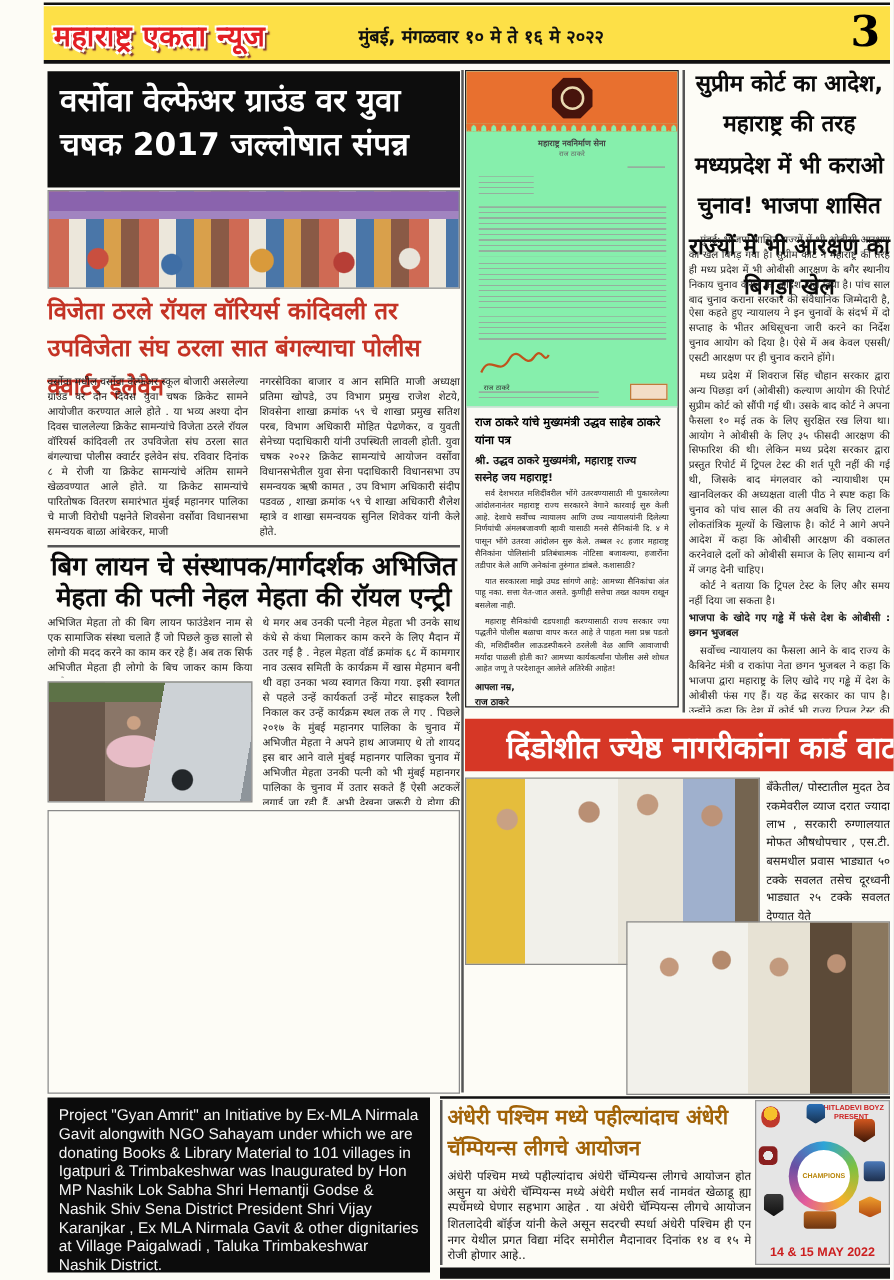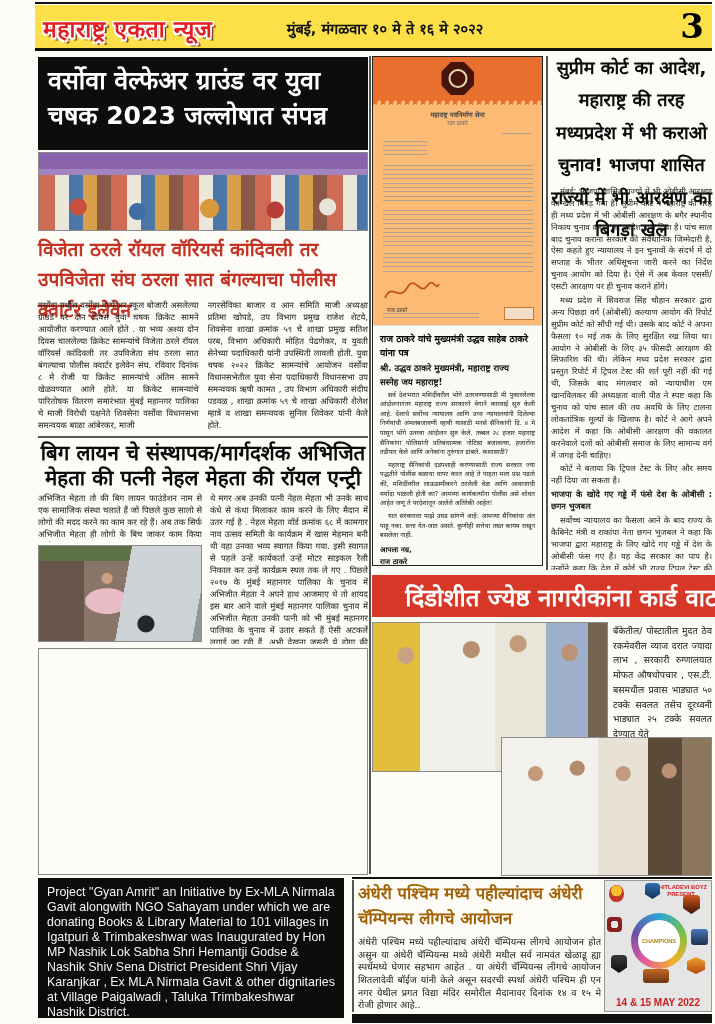--- a/index.html
+++ b/index.html
@@ -71,21 +71,21 @@
       linear-gradient(180deg, #b8severe 0, transparent 0),
       linear-gradient(90deg, #e3c2ca 0 14%, transparent 14%),
       linear-gradient(180deg, #c29a6c 0 55%, #96714f 55% 80%, #5f4433 100%);}
   .caption-box{left:38px;top:878px;width:306px;height:140px;background:#0c0c0c;color:#f5f5f5;
       font-family:"Liberation Sans",sans-serif;font-size:12.4px;line-height:1.21;
       padding:7px 9px;box-sizing:border-box;overflow:hidden;}
 
   
   .mid-frame{left:372px;top:56px;width:171px;height:510px;border:1.5px solid #222;background:#fbfaf5;
              box-sizing:border-box;overflow:hidden;}
-  .lv{position:relative;height:268px;background:#fdba74;border-bottom:1px solid #ddd;}
+  .lv{position:relative;height:268px;background:#86efac;border-bottom:1px solid #ddd;}
   .lv-orange{height:42px;background:#e8702f;position:relative;}
   .lv-zig{height:6px;background:
       linear-gradient(135deg,#e8702f 50%,transparent 50%) 0 0/8px 6px repeat-x,
       linear-gradient(-135deg,#e8702f 50%,transparent 50%) 4px 0/8px 6px repeat-x;}
   .lv-emblem{position:absolute;left:50%;top:5px;transform:translateX(-50%);width:33px;height:33px;background:#47140c;
       clip-path:polygon(30% 0,70% 0,100% 30%,100% 70%,70% 100%,30% 100%,0 70%,0 30%);}
   .lv-emblem::after{content:"";position:absolute;left:7px;top:7px;width:19px;height:19px;border:2px solid #e9d9b0;border-radius:50%;box-sizing:border-box;}
   .lv-org{text-align:center;font-size:6.5px;font-weight:700;color:#444;margin-top:5px;}
   .lv-name{text-align:center;font-size:5.5px;color:#666;}
   .tlines{background:repeating-linear-gradient(180deg,#9a9a9a 0 1px,transparent 1px 4.4px);opacity:.75;}
@@ -171,21 +171,21 @@
   </header>
   <div class="abs headrule"></div>
 
   <div class="abs v1"></div>
   <div class="abs v2"></div>
   <div class="abs v3"></div>
   <div class="abs h1"></div>
   <div class="abs h2"></div>
   <div class="abs bottombar"></div>
 
-  <div class="abs a1-head">वर्सोवा वेल्फेअर ग्राउंड वर युवा चषक 2023 जल्लोषात संपन्न</div>
+  <div class="abs a1-head">वर्सोवा वेल्फेअर ग्राउंड वर युवा चषक 2017 जल्लोषात संपन्न</div>
   <div class="abs photo a1-photo"></div>
   <div class="abs a1-sub">विजेता ठरले रॉयल वॉरियर्स कांदिवली तर उपविजेता संघ ठरला सात बंगल्याचा पोलीस क्वार्टर इलेवेन</div>
   <div class="abs a1-body">
     <div class="bodycol">वर्सोवा मधील वर्सोवा वेल्फेअर स्कूल बोजारी असलेल्या ग्राउंड वर दोन दिवस युवा चषक क्रिकेट सामने आयोजीत करण्यात आले होते . या भव्य अश्या दोन दिवस चाललेल्या क्रिकेट सामन्यांचे विजेता ठरले रॉयल वॉरियर्स कांदिवली तर उपविजेता संघ ठरला सात बंगल्याचा पोलीस क्वार्टर इलेवेन संघ. रविवार दिनांक ८ मे रोजी या क्रिकेट सामन्यांचे अंतिम सामने खेळवण्यात आले होते. या क्रिकेट सामन्यांचे पारितोषक वितरण समारंभात मुंबई महानगर पालिका चे माजी विरोधी पक्षनेते शिवसेना वर्सोवा विधानसभा समन्वयक बाळा आंबेरकर, माजी</div>
     <div class="bodycol">नगरसेविका बाजार व आन समिति माजी अध्यक्षा प्रतिमा खोपडे, उप विभाग प्रमुख राजेश शेटये, शिवसेना शाखा क्रमांक ५९ चे शाखा प्रमुख सतिश परब, विभाग अधिकारी मोहित पेढणेकर, व युवती सेनेच्या पदाधिकारी यांनी उपस्थिती लावली होती. युवा चषक २०२२ क्रिकेट सामन्यांचे आयोजन वर्सोवा विधानसभेतील युवा सेना पदाधिकारी विधानसभा उप समन्वयक ऋषी कामत , उप विभाग अधिकारी संदीप पडवळ , शाखा क्रमांक ५९ चे शाखा अधिकारी शैलेश म्हात्रे व शाखा समन्वयक सुनिल शिवेकर यांनी केले होते.</div>
   </div>
 
   <div class="abs a2-head">बिग लायन चे संस्थापक/मार्गदर्शक अभिजित मेहता की पत्नी नेहल मेहता की रॉयल एन्ट्री</div>
   <div class="abs a2-wrap">
     <div class="a2c1">
@@ -218,22 +218,22 @@
       </div>
       <div class="lv-signname">राज ठाकरे</div>
       <div class="lv-foot tlines"></div>
       <div class="lv-logo"></div>
     </div>
     <div class="letter-text">
       <div class="lt-title">राज ठाकरे यांचे मुख्यमंत्री उद्धव साहेब ठाकरे यांना पत्र</div>
       <div class="lt-addr">श्री. उद्धव ठाकरे मुख्यमंत्री, महाराष्ट्र राज्य</div>
       <div class="lt-sal">सस्नेह जय महाराष्ट्र!</div>
       <p class="lt-p">सर्व देशभरात मशिदींवरील भोंगे उतरवण्यासाठी मी पुकारलेल्या आंदोलनानंतर महाराष्ट्र राज्य सरकारने वेगाने कारवाई सुरु केली आहे. देशाचे सर्वोच्च न्यायालय आणि उच्च न्यायालयांनी दिलेल्या निर्णयांची अंमलबजावणी व्हावी यासाठी मनसे सैनिकांनी दि. ४ मे पासून भोंगे उतरवा आंदोलन सुरु केले. तब्बल २८ हजार महाराष्ट्र सैनिकांना पोलिसांनी प्रतिबंधात्मक नोटिसा बजावल्या, हजारोंना तडीपार केले आणि अनेकांना तुरुंगात डांबले. कशासाठी?</p>
+      <p class="lt-p">यात सरकारला माझे उघड सांगणे आहे: आमच्या सैनिकांचा अंत पाहू नका. सत्ता येत-जात असते. कुणीही सत्तेचा तख्त कायम राखून बसलेला नाही.</p>
       <p class="lt-p">महाराष्ट्र सैनिकांची दडपशाही करण्यासाठी राज्य सरकार ज्या पद्धतीने पोलीस बळाचा वापर करत आहे ते पाहता मला प्रश्न पडतो की, मशिदींवरील लाऊडस्पीकरने ठरलेली वेळ आणि आवाजाची मर्यादा पाळली होती का? आमच्या कार्यकर्त्यांना पोलीस असे शोधत आहेत जणू ते परदेशातून आलेले अतिरेकी आहेत!</p>
-      <p class="lt-p">यात सरकारला माझे उघड सांगणे आहे: आमच्या सैनिकांचा अंत पाहू नका. सत्ता येत-जात असते. कुणीही सत्तेचा तख्त कायम राखून बसलेला नाही.</p>
       <div class="lt-close">आपला नम्र,</div>
       <div class="lt-close">राज ठाकरे</div>
     </div>
   </div>
 
   <div class="abs banner">दिंडोशीत ज्येष्ठ नागरीकांना कार्ड वाटप</div>
   <div class="abs photo photo-card1"></div>
   <div class="abs card-benefits">बँकेतील/ पोस्टातील मुदत ठेव रकमेवरील व्याज दरात ज्यादा लाभ , सरकारी रुग्णालयात मोफत औषधोपचार , एस.टी. बसमधील प्रवास भाड्यात ५० टक्के सवलत तसेच दूरध्वनी भाड्यात २५ टक्के सवलत देण्यात येते</div>
   <div class="abs photo photo-card2"></div>
 

